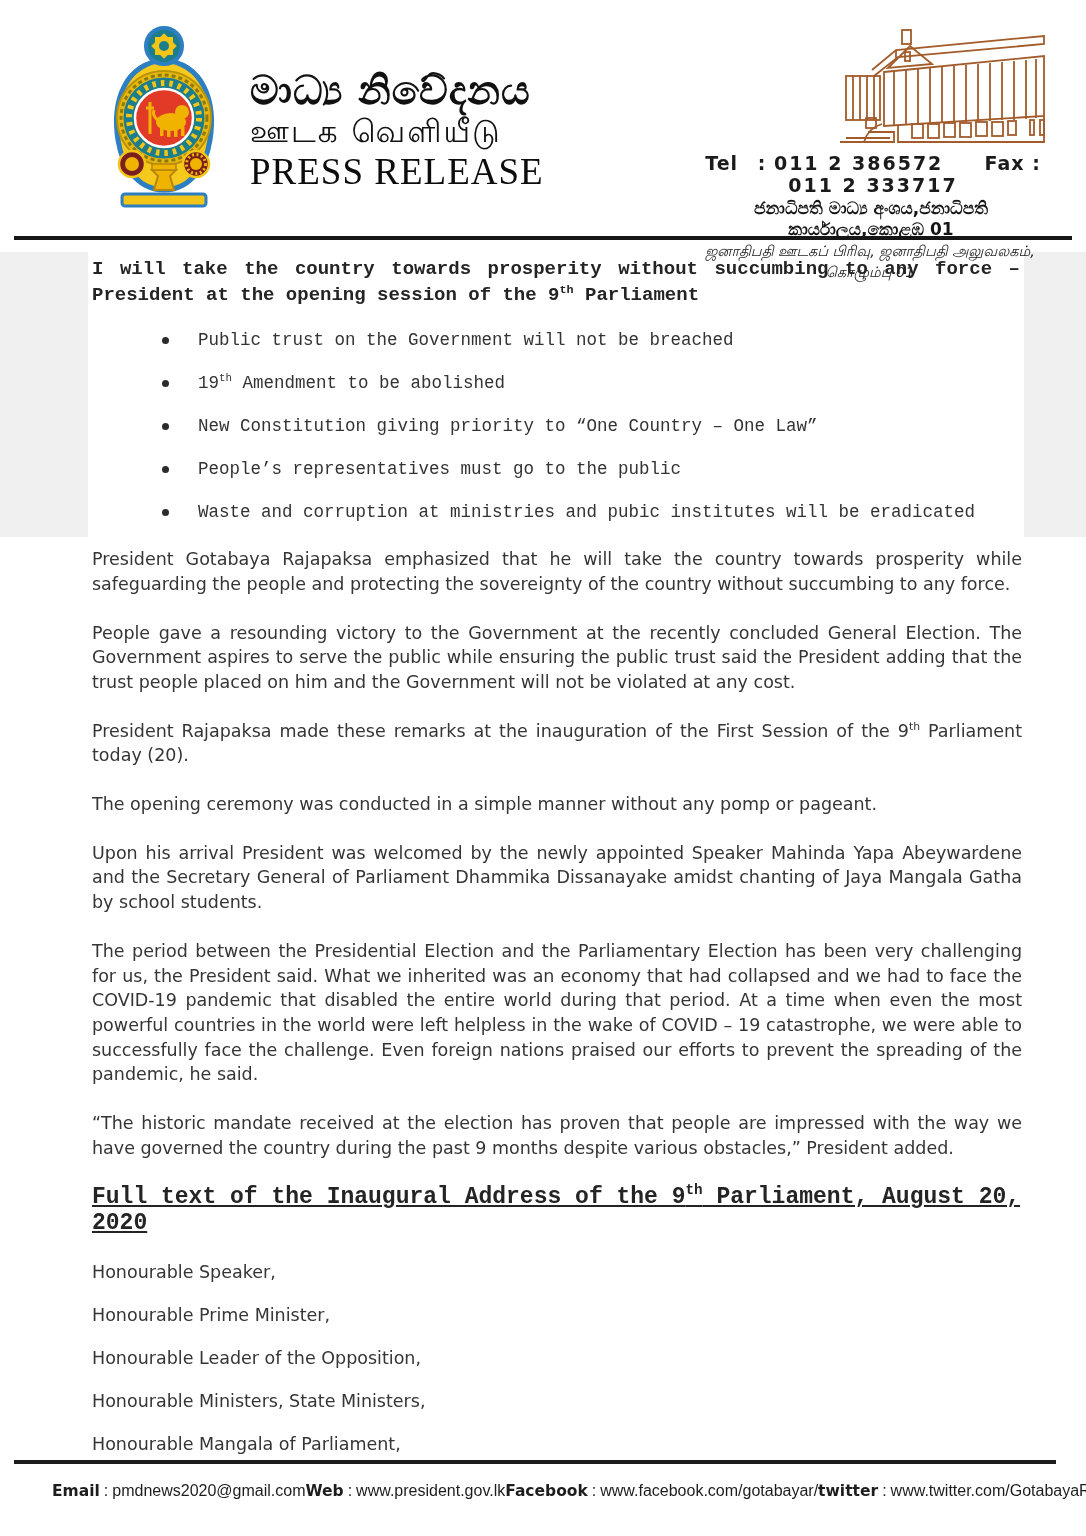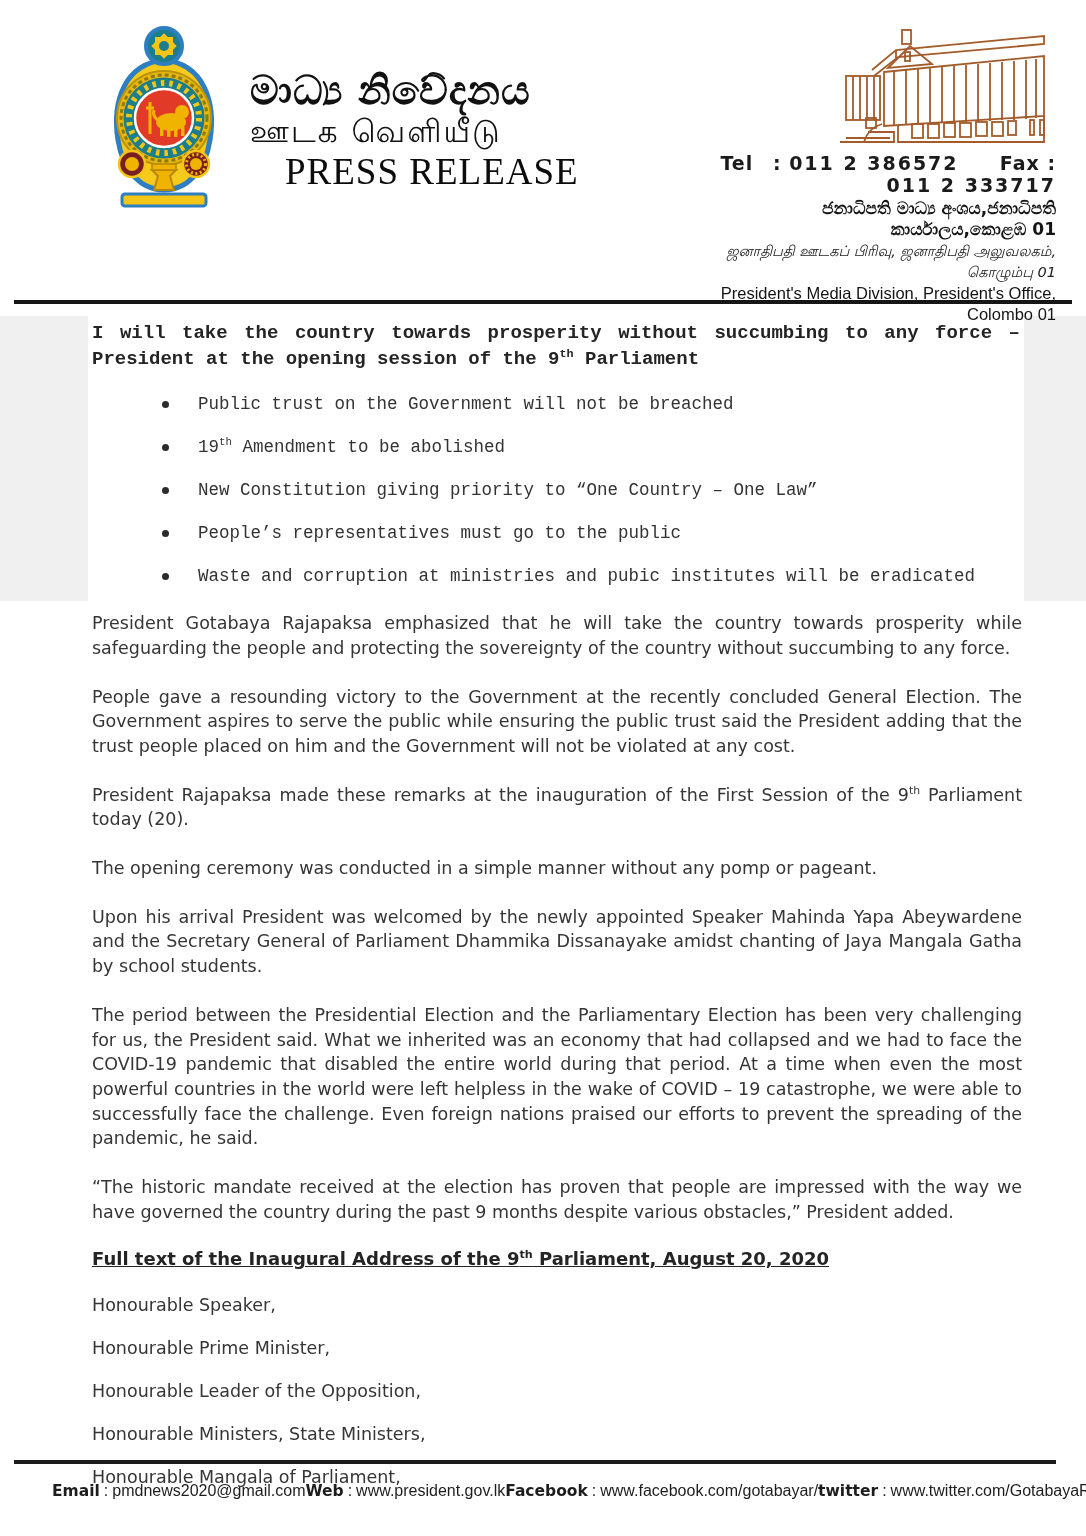--- a/index.html
+++ b/index.html
@@ -13,44 +13,44 @@
     font-family: "DejaVu Sans", sans-serif;
     color: #343434;
     overflow: hidden;
   }
 
   
   .header {
     display: flex;
     align-items: flex-start;
     padding: 24px 30px 0 96px;
-    height: 300px;
+    height: 236px;
   }
   .emblem-wrap { width: 140px; flex: 0 0 auto; }
   .titles {
     margin-left: 14px;
     padding-top: 44px;
     flex: 0 0 auto;
   }
   .title-sinhala {
     font-size: 40px; font-weight: bold; color: #111; line-height: 1.1;
     letter-spacing: 1px;
   }
   .title-tamil {
     font-size: 31px; color: #111; line-height: 1.25; letter-spacing: 2px;
   }
   .title-english {
     font-family: "Liberation Serif", serif;
-    font-size: 37px; color: #0c0c0c; line-height: 1.15; letter-spacing: 1px; margin-left: 35px;
+    font-size: 37px; color: #0c0c0c; line-height: 1.15; letter-spacing: 1px;
   }
   .header-right {
     margin-left: auto;
     width: 372px;
     flex: 0 0 auto;
-    text-align: right;
+    text-align: center;
   }
   .building-wrap { text-align: right; padding-right: 4px; height: 124px; }
   .contact-line {
     font-size: 19px; font-weight: bold; color: #1b1b1b;
     padding: 4px 0 2px 6px; letter-spacing: 1px;
   }
   .contact-line .num { letter-spacing: 2px; }
   .contact-line .gap { display: inline-block; width: 26px; }
   .addr-sinhala { font-size: 17px; font-weight: bold; color: #151515; line-height: 1.25; padding-left: 2px; }
   .addr-tamil   { font-size: 14.5px; color: #222; line-height: 1.45; font-style: italic; }
@@ -106,25 +106,26 @@
     padding: 10px 64px 0 92px;
   }
   .body-section p.para {
     font-size: 17.5px;
     line-height: 1.41;
     text-align: justify;
     color: #353535;
     margin-bottom: 24px;
   }
   .subheading {
-    font-size: 18px;
+    font-size: 23px;
     font-weight: bold;
     color: #242424;
     text-decoration: underline;
     margin: 2px 0 26px 0;
+    font-family: Liberation Mono, monospace;
   }
   .salutation {
     font-size: 17.5px;
     color: #353535;
     margin-bottom: 23px;
   }
   sup { font-size: 0.62em; line-height: 0; vertical-align: super; }
 
   
   .footer {
@@ -250,21 +251,20 @@
         <span class="lbl">Tel</span>
         <span class="gap" style="width:12px"></span><span>:</span>
         <span class="num">011 2 386572</span>
         <span class="gap"></span>
         <span class="lbl">Fax</span>
         <span>:</span>
         <span class="num">011 2 333717</span>
       </div>
       <div class="addr-sinhala">ජනාධිපති මාධ්‍ය අංශය,ජනාධිපති කාර්යාලය,කොළඹ 01</div>
       <div class="addr-tamil">ஜனாதிபதி ஊடகப் பிரிவு, ஜனாதிபதி அலுவலகம், கொழும்பு 01</div>
-      <div class="addr-english">President's Media Division, President's Office, Colombo 01</div>
     </div>
   </div>
 
   <div class="header-rule"></div>
 
   <div class="lead-band">
     <div class="lead-box">
       <div class="headline">I will take the country towards prosperity without succumbing to any force – President at the opening session of the 9<sup>th</sup> Parliament</div>
       <ul class="bullets">
         <li><span class="bullet-dot"></span><span>Public trust on the Government will not be breached</span></li>

